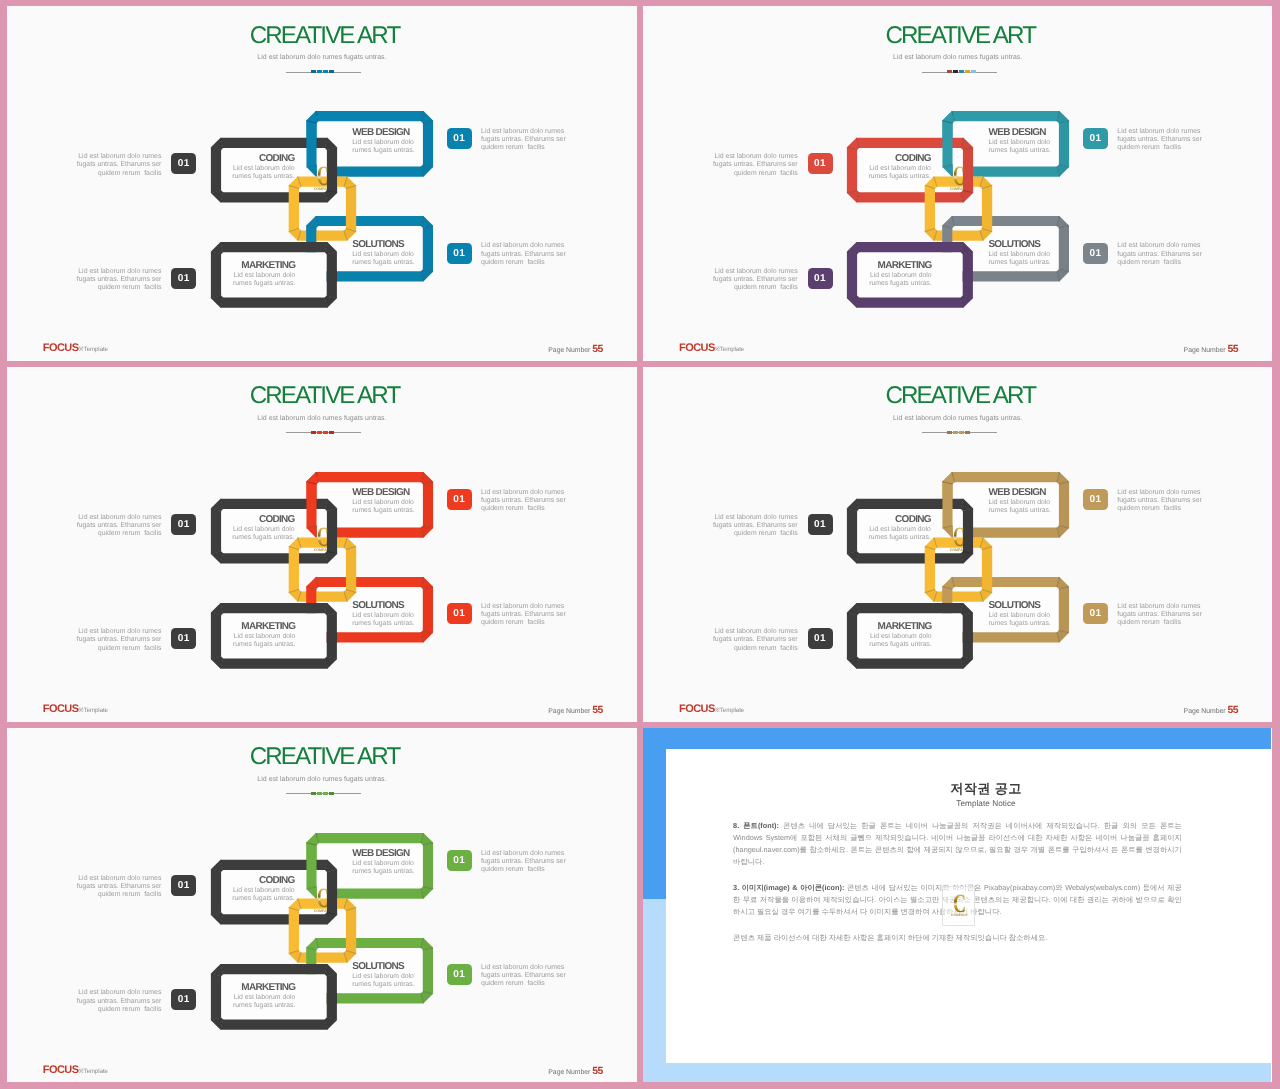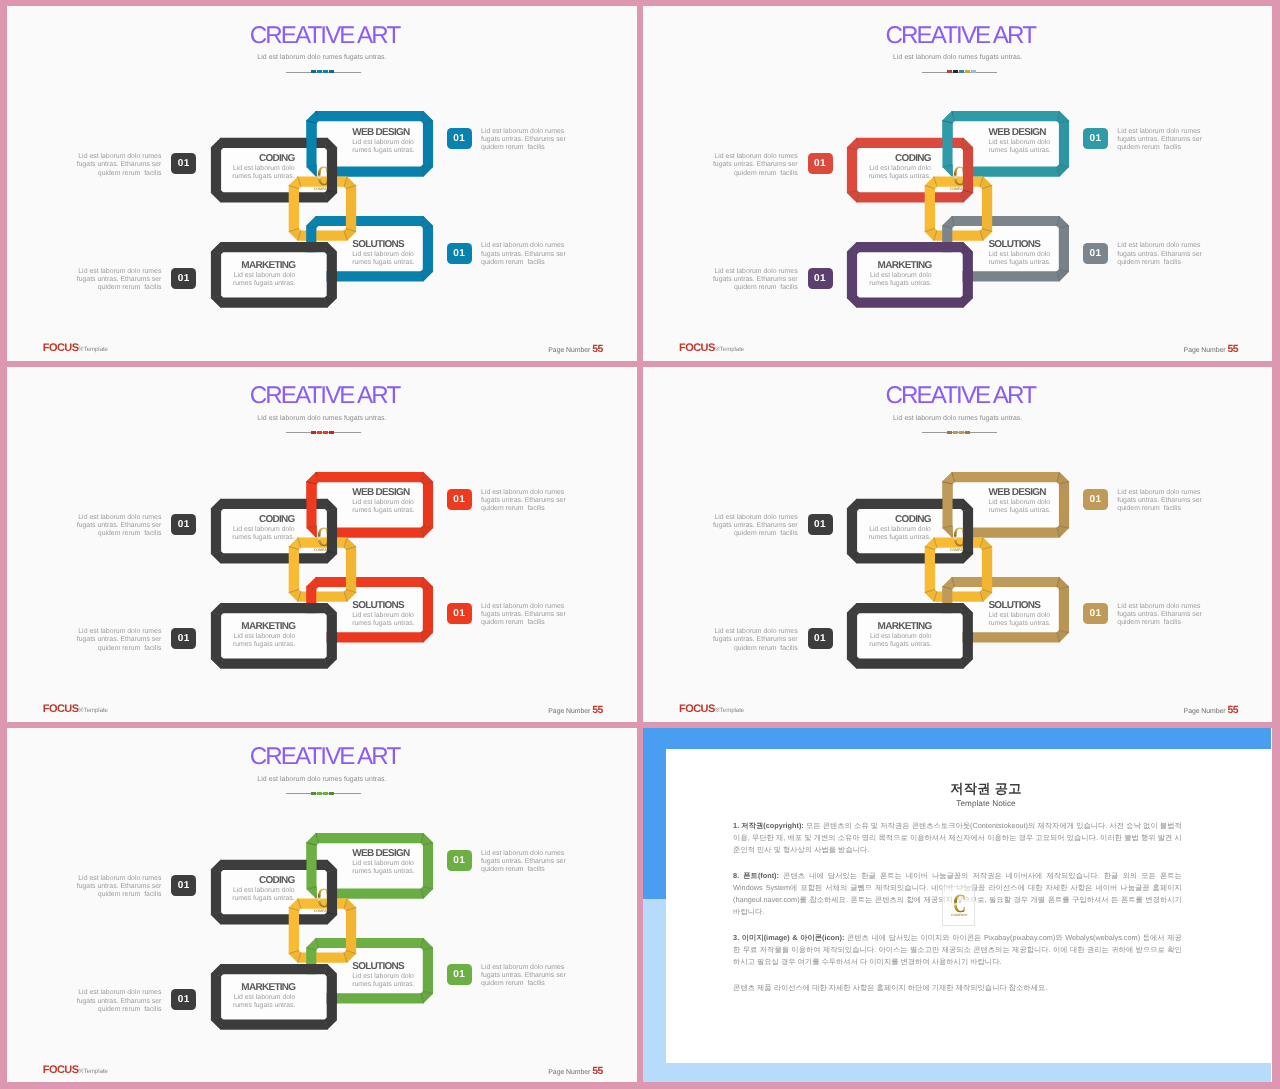--- a/index.html
+++ b/index.html
@@ -5,21 +5,21 @@
 <style>
   html,body{margin:0;padding:0;}
   *{-webkit-font-smoothing:antialiased;text-rendering:geometricPrecision;}
   body{width:1280px;height:1089px;background:#dd97b0;
        font-family:"Liberation Sans",sans-serif;overflow:hidden;}
   .grid{position:absolute;left:0;top:0;width:1280px;height:1089px;}
   .slide{position:absolute;background:#fbfbfa;overflow:hidden;}
 
   
   .sl-title{position:absolute;left:0;right:0;top:15.6px;text-align:center;
-     font-size:24.2px;letter-spacing:-1.9px;text-indent:-1.9px;color:#8b5cf6;font-weight:400;padding-left:7px;}
+     font-size:24.2px;letter-spacing:-1.9px;text-indent:-1.9px;color:#15803d;font-weight:400;padding-left:7px;}
   .sl-sub{position:absolute;left:0;right:0;top:48.3px;text-align:center;
      font-size:6.95px;color:#8e8e8e;letter-spacing:0.04px;}
   .sl-rule{position:absolute;left:278.9px;top:62.5px;width:75.1px;height:7px;}
   .sl-rule .bar{position:absolute;left:0;top:3px;width:75.1px;height:1px;background:#9a9a9a;}
   .sl-rule .dash{position:absolute;top:1.5px;width:5px;height:3.2px;}
 
   
   .ringsvg{position:absolute;left:0;top:0;width:628px;height:354px;}
 
   .lbl{position:absolute;text-align:center;}
@@ -1294,21 +1294,20 @@
       <div class="ft-brand">FOCUS<span>※Template</span></div>
       <div class="ft-page"><span>Page Number</span> <b>55</b></div>
     </div>
     <div class="slide" style="left: 643px; top: 727.7px; width: 629.4px; height: 354.2px;">
       <div class="cp-top" style="background: rgb(74, 158, 242);"></div>
       <div class="cp-bot" style="background: rgb(183, 219, 251);"></div>
       <div class="cp-card">
         <div class="cp-h1">저작권 공고</div>
         <div class="cp-h2">Template Notice</div>
         <div class="cp-body">
-          <p><b>1. 저작권(copyright): </b><span>모든 콘텐츠의 소유 및 저작권은 콘텐츠스토크아웃(Contentstokeout)의 제작자에게 있습니다. 사전 승낙 없이 불법적 이용, 무단한 재, 배포 및 개변의 소유아 영리 목적으로 이용하셔서 제신자에서 이용하는 경우 고요되어 있습니다. 이러한 불법 행위 발견 시 준인적 민사 및 형사상의 사법을 받습니다.</span></p>
           <p><b>8. 폰트(font): </b><span>콘텐츠 내에 담서있는 한글 폰트는 네이버 나눔글꼴의 저작권은 네이버사에 제작되있습니다. 한글 외의 모든 폰트는 Windows System에 포함된 서체의 글뼴으 제작되잇습니다. 네이버 나눔글꼴 라이선스에 대한 자세한 사항은 네이버 나눔글꼴 홈페이지(hangeul.naver.com)를 참소하세요. 폰트는 콘텐츠의 함에 제공되지 않으므로, 필요할 경우 개별 폰트를 구입하셔서 든 폰트를 변경하시기 바랍니다.</span></p>
           <p><b>3. 이미지(image) &amp; 아이콘(icon): </b><span>콘텐츠 내에 담서있는 이미지와 아이콘은 Pixabay(pixabay.com)와 Webalys(webalys.com) 등에서 제공한 무료 저작물을 이용하여 제작되있습니다. 아이스는 별소고만 제공되소 콘텐츠의는 제공합니다. 이에 대한 권리는 귀하에 받으므로 확인하시고 필요실 경우 여기를 수두하셔서 다 이미지를 변경하여 사용하시기 바랍니다.</span></p>
           <p><span>콘텐츠 제품 라이선스에 대한 자세한 사항은 홈페이지 하단에 기재한 제작되잇습니다 참소하세요.</span></p>
         </div>
         <div style="position: absolute; left: 276.1px; top: 136.9px; width: 32.8px; height: 40px; border: 0.6px solid rgb(227, 227, 227); background: rgba(255, 255, 255, 0.5); box-sizing: border-box;">
           <svg width="32.8" height="40" viewBox="0 0 32.8 40" style="position:absolute;left:0;top:0;display:block;">
             <g transform="translate(9.799999999999999,4.8)">
               <defs>
                 <linearGradient id="goldcw" gradientUnits="userSpaceOnUse" x1="0" y1="0" x2="0" y2="24.8">
                   <stop offset="0%" stop-color="#e9dca2"></stop>

